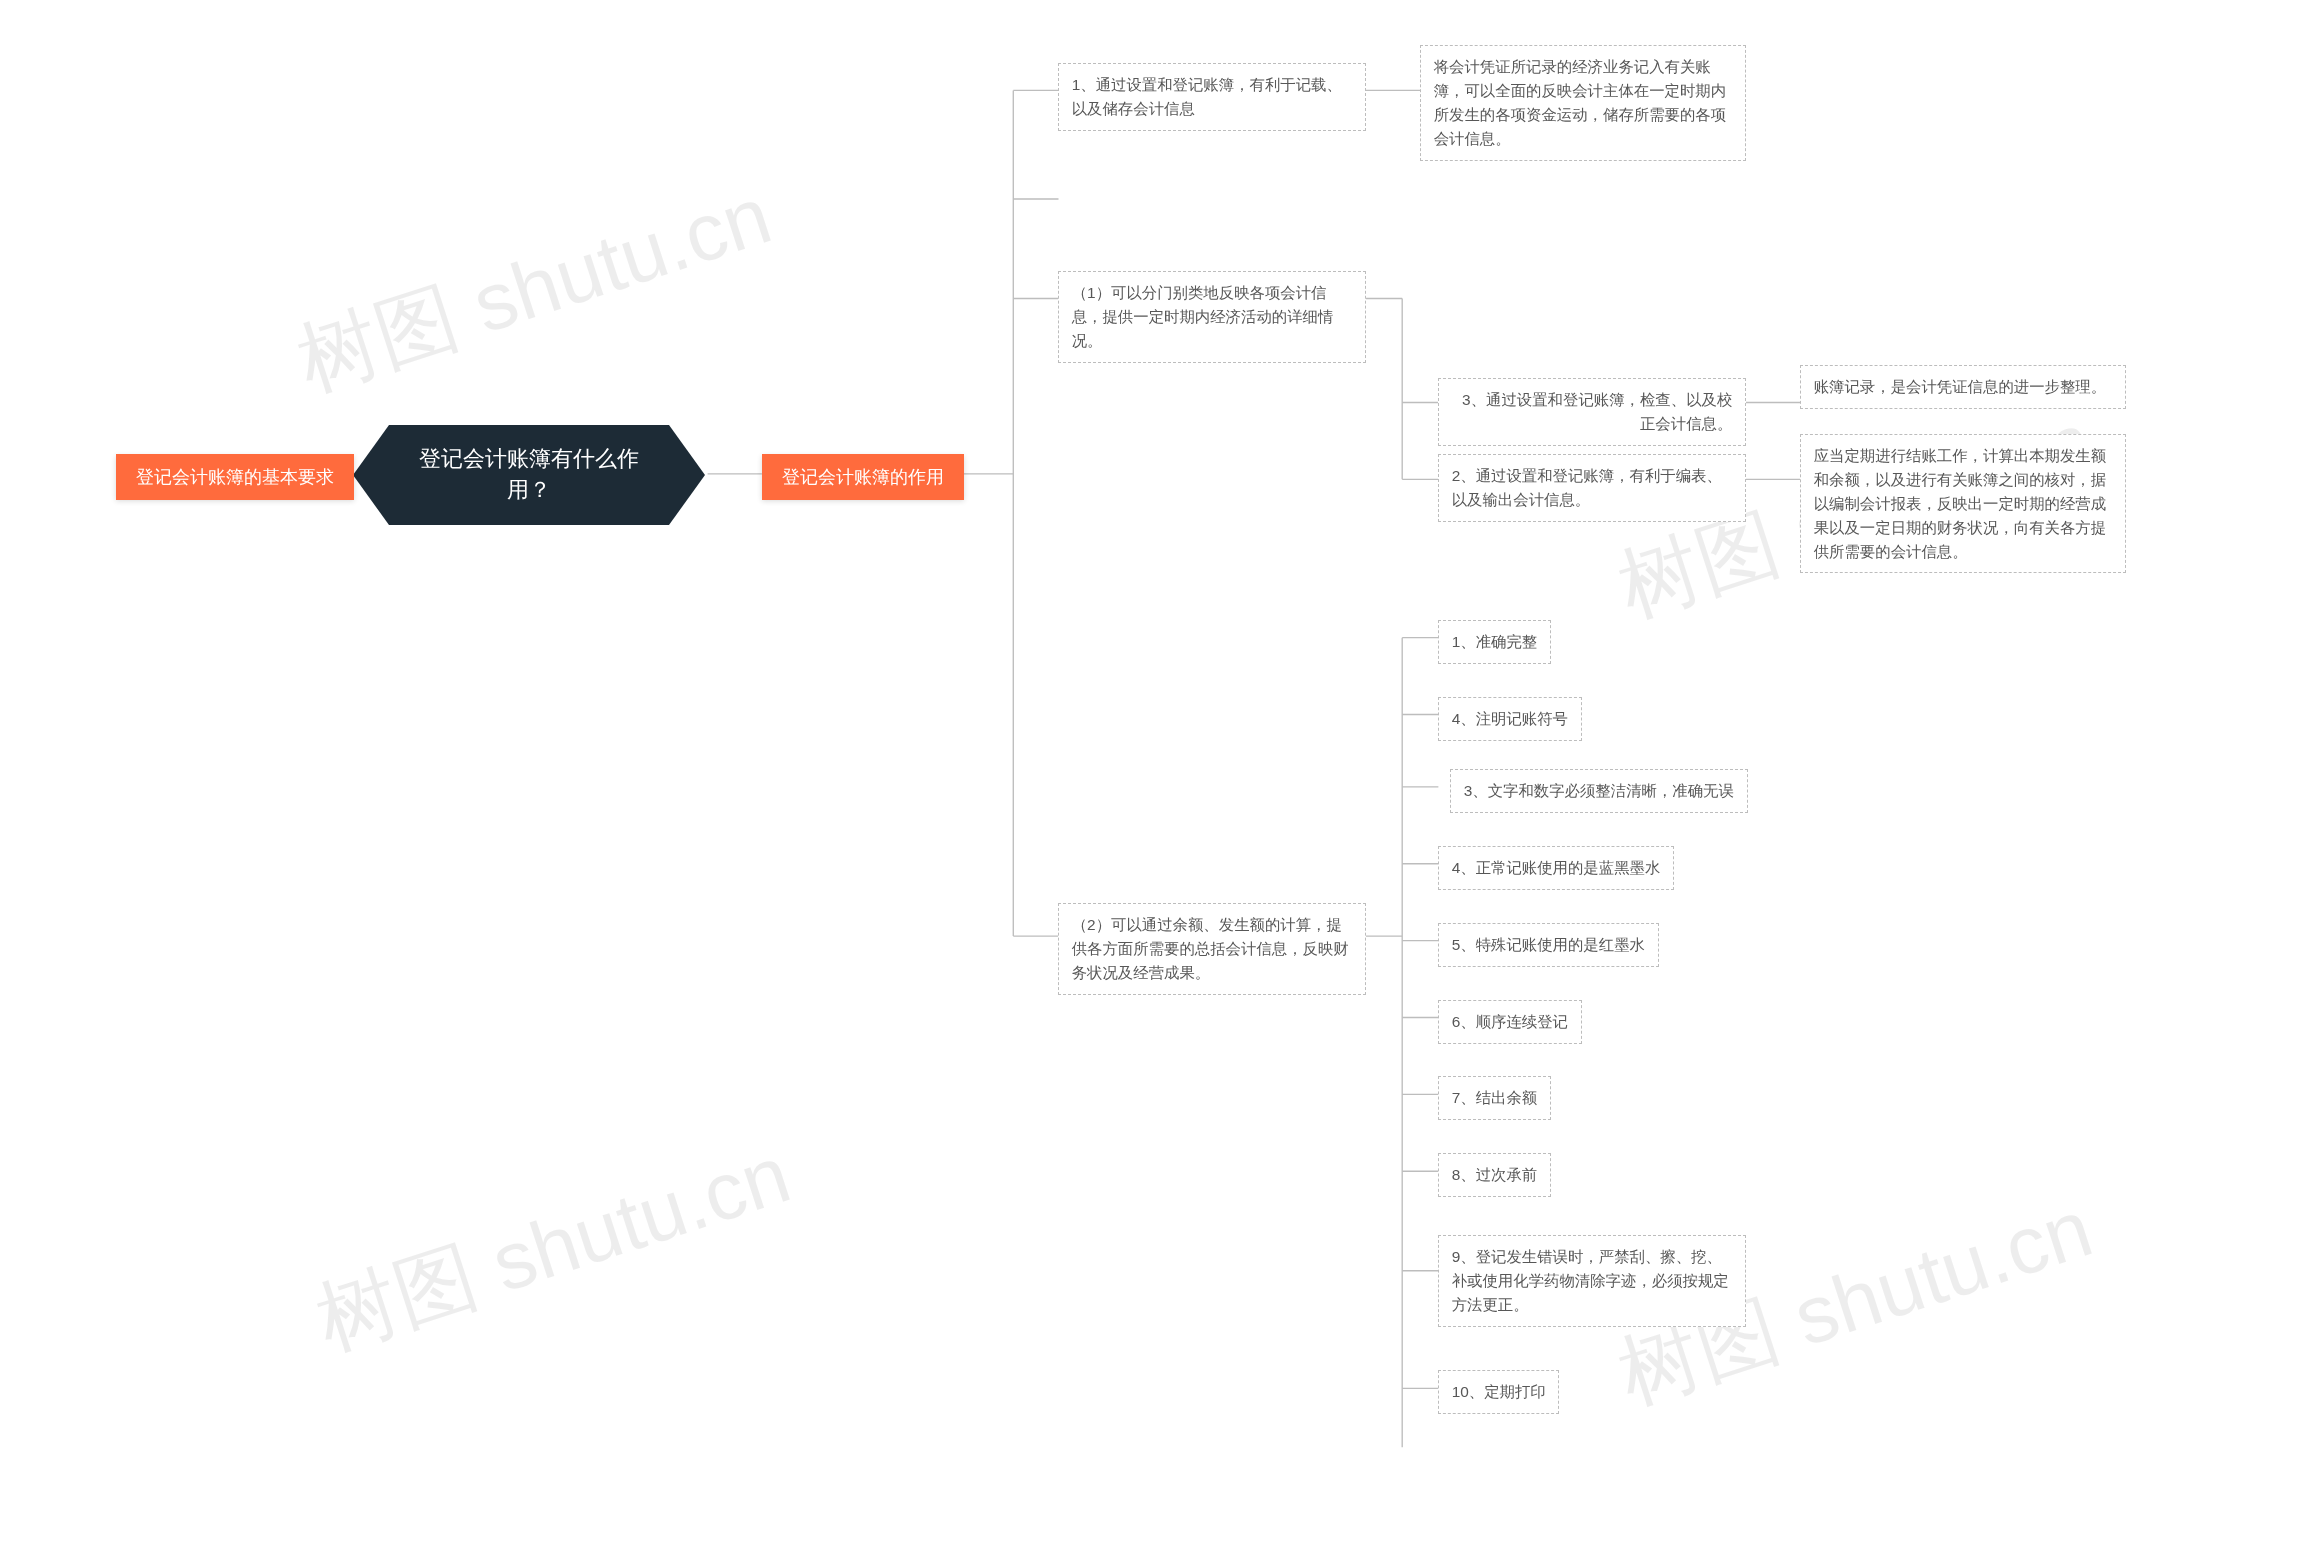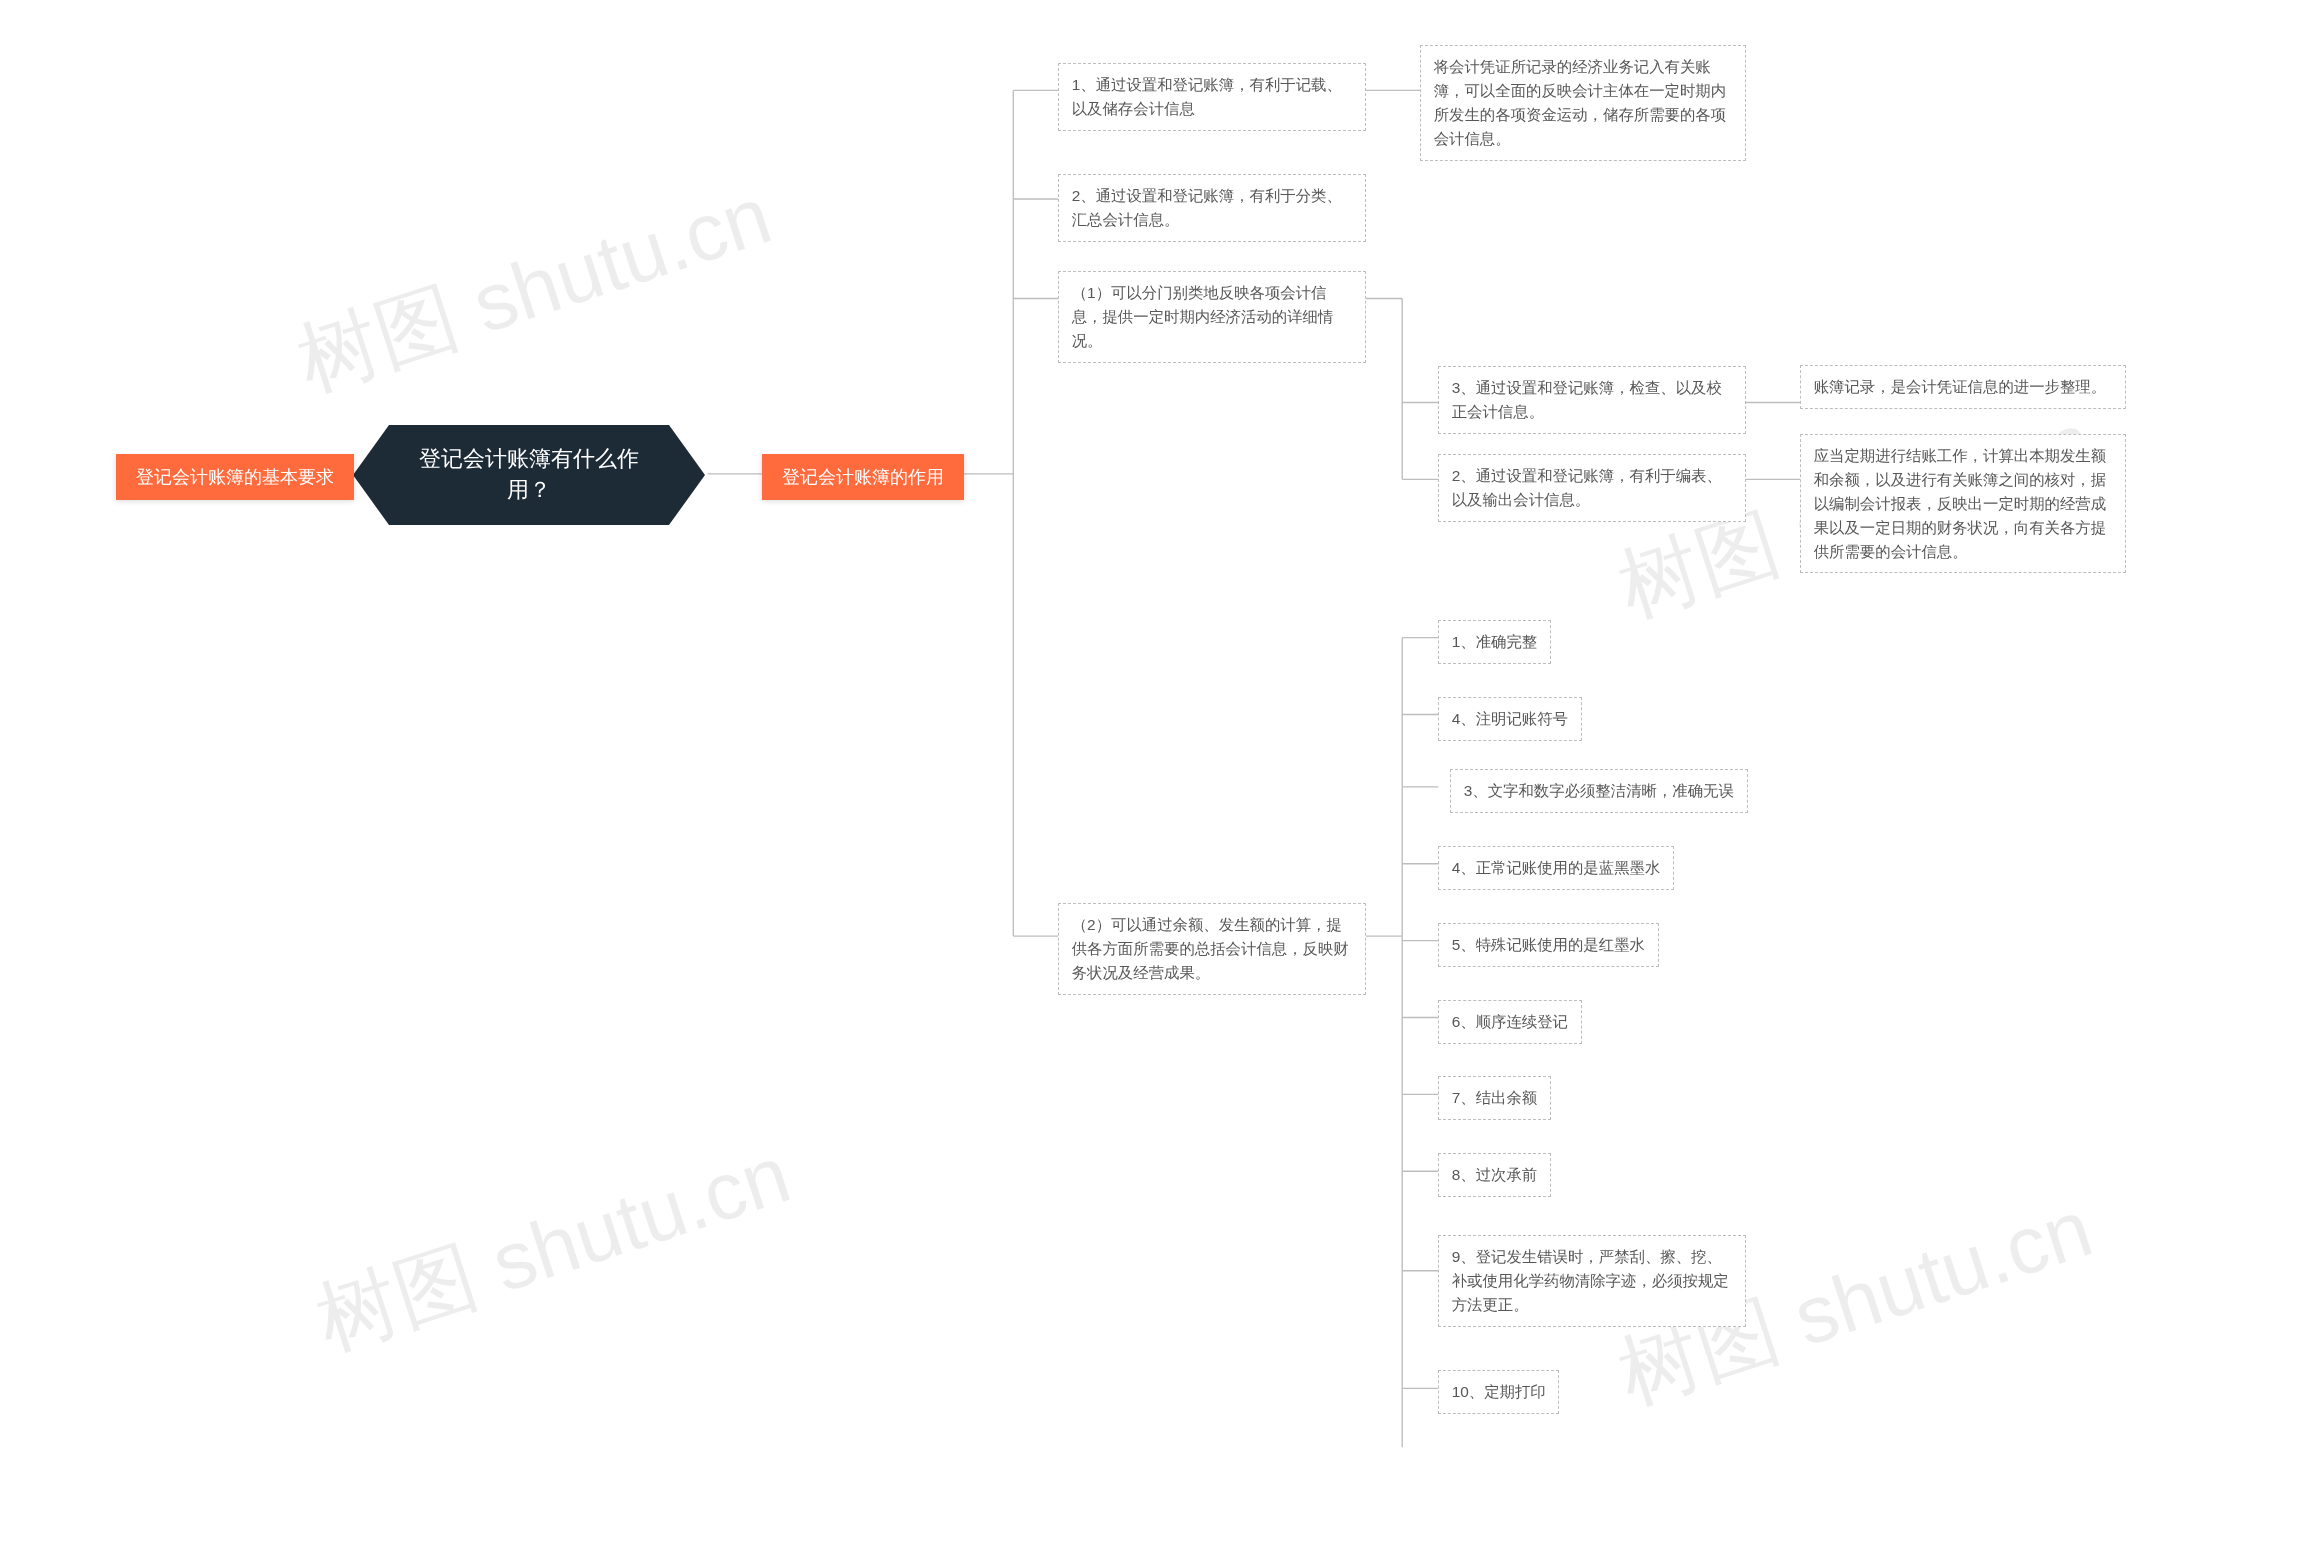--- a/index.html
+++ b/index.html
@@ -169,29 +169,26 @@
     <span>登记会计账簿的作用</span>
   </div>
 
   <div class="node w320" style="left:1058px; top:63px;">
     <span>1、通过设置和登记账簿，有利于记载、以及储存会计信息</span>
   </div>
   <div class="node w360" style="left:1420px; top:45px;">
     <span>将会计凭证所记录的经济业务记入有关账簿，可以全面的反映会计主体在一定时期内所发生的各项资金运动，储存所需要的各项会计信息。</span>
   </div>
 
-  <div class="node w320" style="left:1058px; top:174px;">
-    <span>2、通过设置和登记账簿，有利于分类、汇总会计信息。</span>
-  </div>
 
   <div class="node w320" style="left:1058px; top:271px;">
     <span>（1）可以分门别类地反映各项会计信息，提供一定时期内经济活动的详细情况。</span>
   </div>
 
-  <div class="node w320" style="left:1438px; top:366px;">
+  <div class="node w320" style="left:1438px; top:378px;text-align:right;">
     <span>3、通过设置和登记账簿，检查、以及校正会计信息。</span>
   </div>
   <div class="node w360" style="left:1800px; top:365px;">
     <span>账簿记录，是会计凭证信息的进一步整理。</span>
   </div>
 
   <div class="node w320" style="left:1438px; top:454px;">
     <span>2、通过设置和登记账簿，有利于编表、以及输出会计信息。</span>
   </div>
   <div class="node w360" style="left:1800px; top:434px;">

